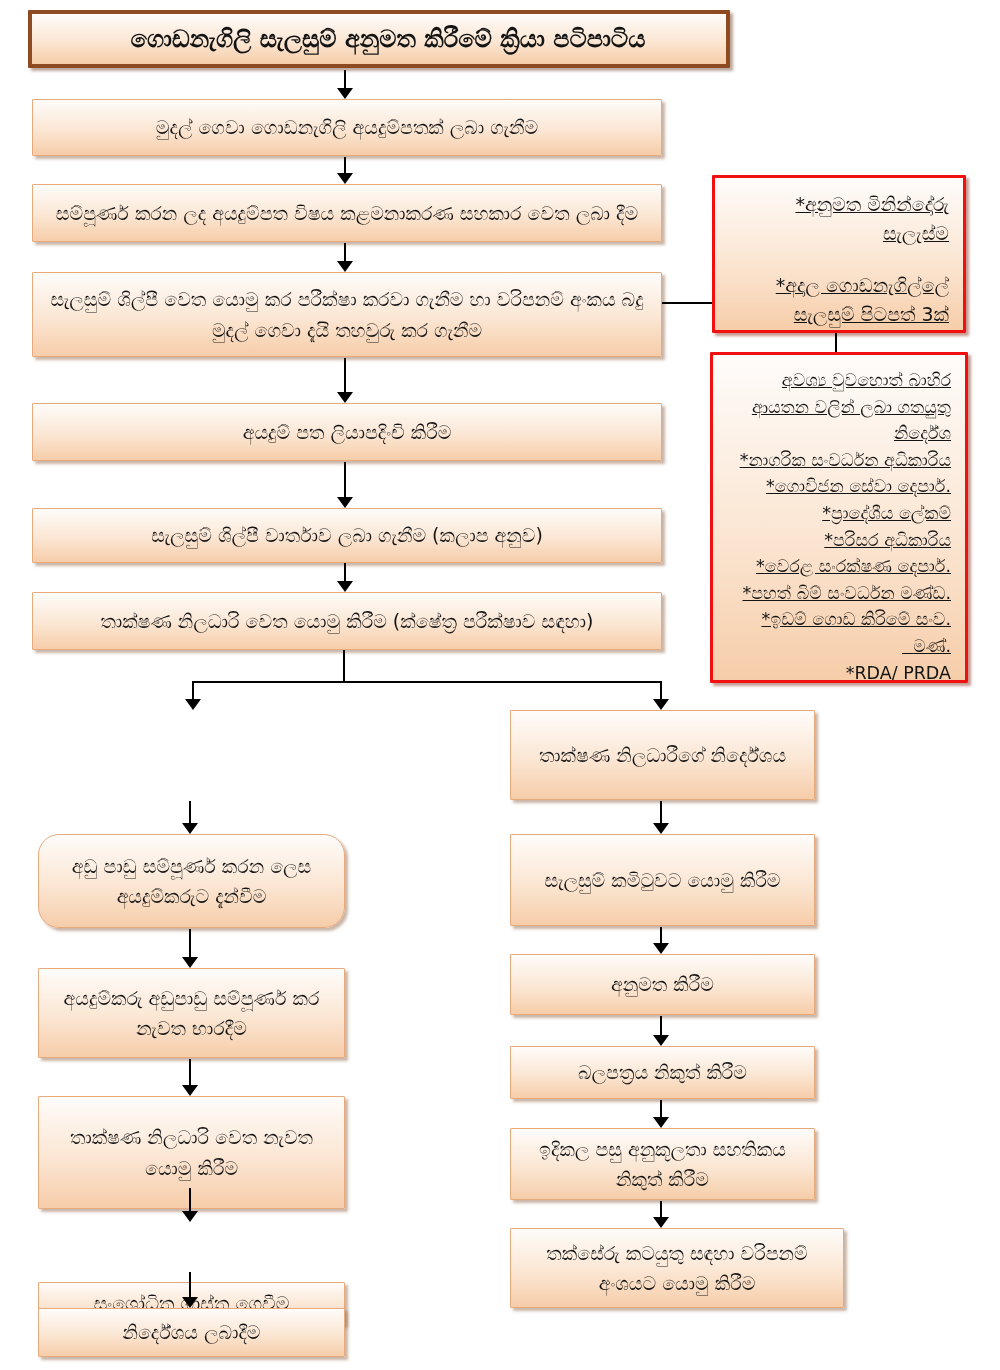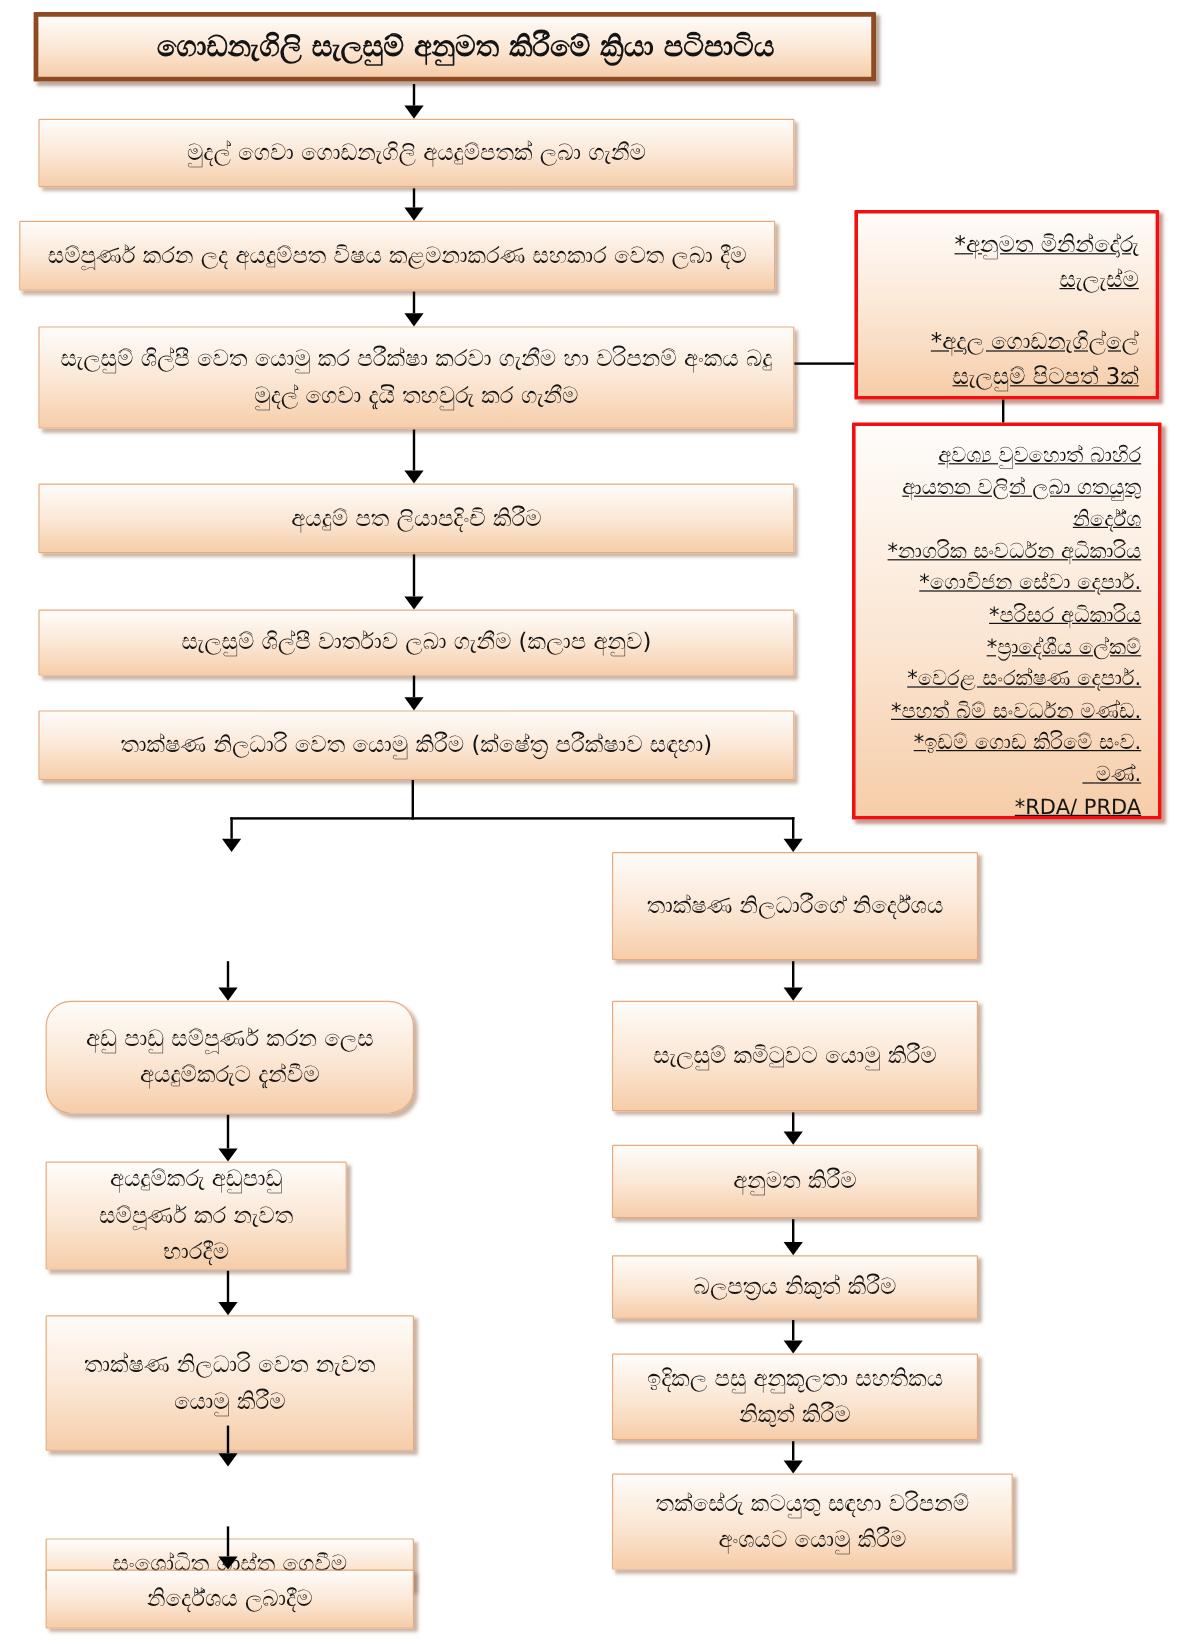--- a/index.html
+++ b/index.html
@@ -51,49 +51,49 @@
     border-left:8px solid transparent;border-right:8px solid transparent;border-top:11px solid #000;}
 </style>
 </head>
 <body>
 
 <div class="stage">
 
   <div class="box title-box" style="left:28px;top:10px;width:702px;height:58px;padding-left:32px;">ගොඩනැගිලි සැලසුම් අනුමත කිරීමේ ක්‍රියා පටිපාටිය</div>
 
   <div class="box" style="left:32px;top:99px;width:630px;height:57px;">මුදල් ගෙවා  ගොඩනැගිලි අයදුම්පතක් ලබා ගැනීම</div>
-  <div class="box" style="left:16px;top:184px;width:630px;height:58px;">සම්පූර්ණ කරන ලද අයදුම්පත විෂය කළමනාකරණ සහකාර වෙත ලබා දීම</div>
+  <div class="box" style="left:32px;top:184px;width:630px;height:58px;">සම්පූර්ණ කරන ලද අයදුම්පත විෂය කළමනාකරණ සහකාර වෙත ලබා දීම</div>
   <div class="box" style="left:32px;top:272px;width:630px;height:85px;">සැලසුම් ශිල්පී වෙත යොමු කර පරීක්ෂා කරවා ගැනීම හා වරිපනම් අංකය බදු මුදල් ගෙවා දැයි තහවුරු කර ගැනීම</div>
   <div class="box" style="left:32px;top:403px;width:630px;height:58px;">අයදුම් පත ලියාපදිංචි කිරීම</div>
   <div class="box" style="left:32px;top:508px;width:630px;height:55px;">සැලසුම් ශිල්පී වාර්තාව ලබා ගැනීම (කලාප අනුව)</div>
   <div class="box" style="left:32px;top:592px;width:630px;height:58px;">තාක්ෂණ නිලධාරි වෙත යොමු කිරීම (ක්ෂේත්‍ර පරීක්ෂාව සඳහා)</div>
 
   <div class="box red-box" style="left:712px;top:175px;width:254px;height:158px;">
     <p>*අනුමත මිනින්දෝරු සැලැස්ම</p>
     <p>*අදාල ගොඩනැගිල්ලේ සැලසුම් පිටපත් 3ක්</p>
   </div>
 
   <div class="box red-box" style="left:710px;top:352px;width:258px;height:331px;">
     <div class="rn2-line">අවශ්‍ය වුවහොත් බාහිර</div>
     <div class="rn2-line">ආයතන වලින් ලබා ගතයුතු</div>
     <div class="rn2-line">නිර්දේශ</div>
     <div class="rn2-line">*නාගරික සංවර්ධන අධිකාරිය</div>
     <div class="rn2-line">*ගොවිජන සේවා දෙපාර්.</div>
+    <div class="rn2-line">*ප්‍රාදේශීය ලේකම්</div>
     <div class="rn2-line">*පරිසර අධිකාරිය</div>
-    <div class="rn2-line">*ප්‍රාදේශීය ලේකම්</div>
     <div class="rn2-line">*වෙරළ සංරක්ෂණ දෙපාර්.</div>
     <div class="rn2-line">*පහත් බිම් සංවර්ධන මණ්ඩ.</div>
     <div class="rn2-line">*ඉඩම් ගොඩ කිරිමේ සංව.</div>
     <div class="rn2-line">  මණ්.</div>
     <div class="rn2-line">*RDA/ PRDA</div>
 
   </div>
 
   <div class="box" style="left:38px;top:834px;width:307px;height:94px;border-radius:21px;">අඩු පාඩු සම්පූර්ණ කරන ලෙස අයදුම්කරුට දැන්වීම</div>
-  <div class="box" style="left:38px;top:968px;width:251px;height:90px;text-align:center;">අයදුම්කරු අඩුපාඩු සම්පූර්ණ කර නැවත භාරදීම</div>
+  <div class="box" style="left:38px;top:968px;width:307px;height:90px;text-align:center;">අයදුම්කරු අඩුපාඩු සම්පූර්ණ කර නැවත භාරදීම</div>
   <div class="box" style="left:38px;top:1096px;width:307px;height:113px;">තාක්ෂණ නිලධාරි වෙත නැවත යොමු කිරීම</div>
   <div class="box" style="left:38px;top:1282px;width:307px;height:43px;">සංශෝධිත ගාස්තු ගෙවීම</div>
   <div class="box" style="left:38px;top:1308px;width:307px;height:49px;">නිර්දේශය ලබාදීම</div>
 
   <div class="box" style="left:510px;top:710px;width:305px;height:90px;">තාක්ෂණ නිලධාරීගේ නිර්දේශය</div>
   <div class="box" style="left:510px;top:834px;width:305px;height:92px;">සැලසුම් කමිටුවට යොමු කිරීම</div>
   <div class="box" style="left:510px;top:954px;width:305px;height:61px;">අනුමත කිරීම</div>
   <div class="box" style="left:510px;top:1046px;width:305px;height:53px;">බලපත්‍රය නිකුත් කිරීම</div>
   <div class="box" style="left:510px;top:1128px;width:305px;height:72px;">ඉදිකල පසු අනුකූලතා සහතිකය නිකුත් කිරීම</div>
   <div class="box" style="left:510px;top:1228px;width:334px;height:80px;">තක්සේරු කටයුතු සඳහා වරිපනම් අංශයට යොමු කිරීම</div>

